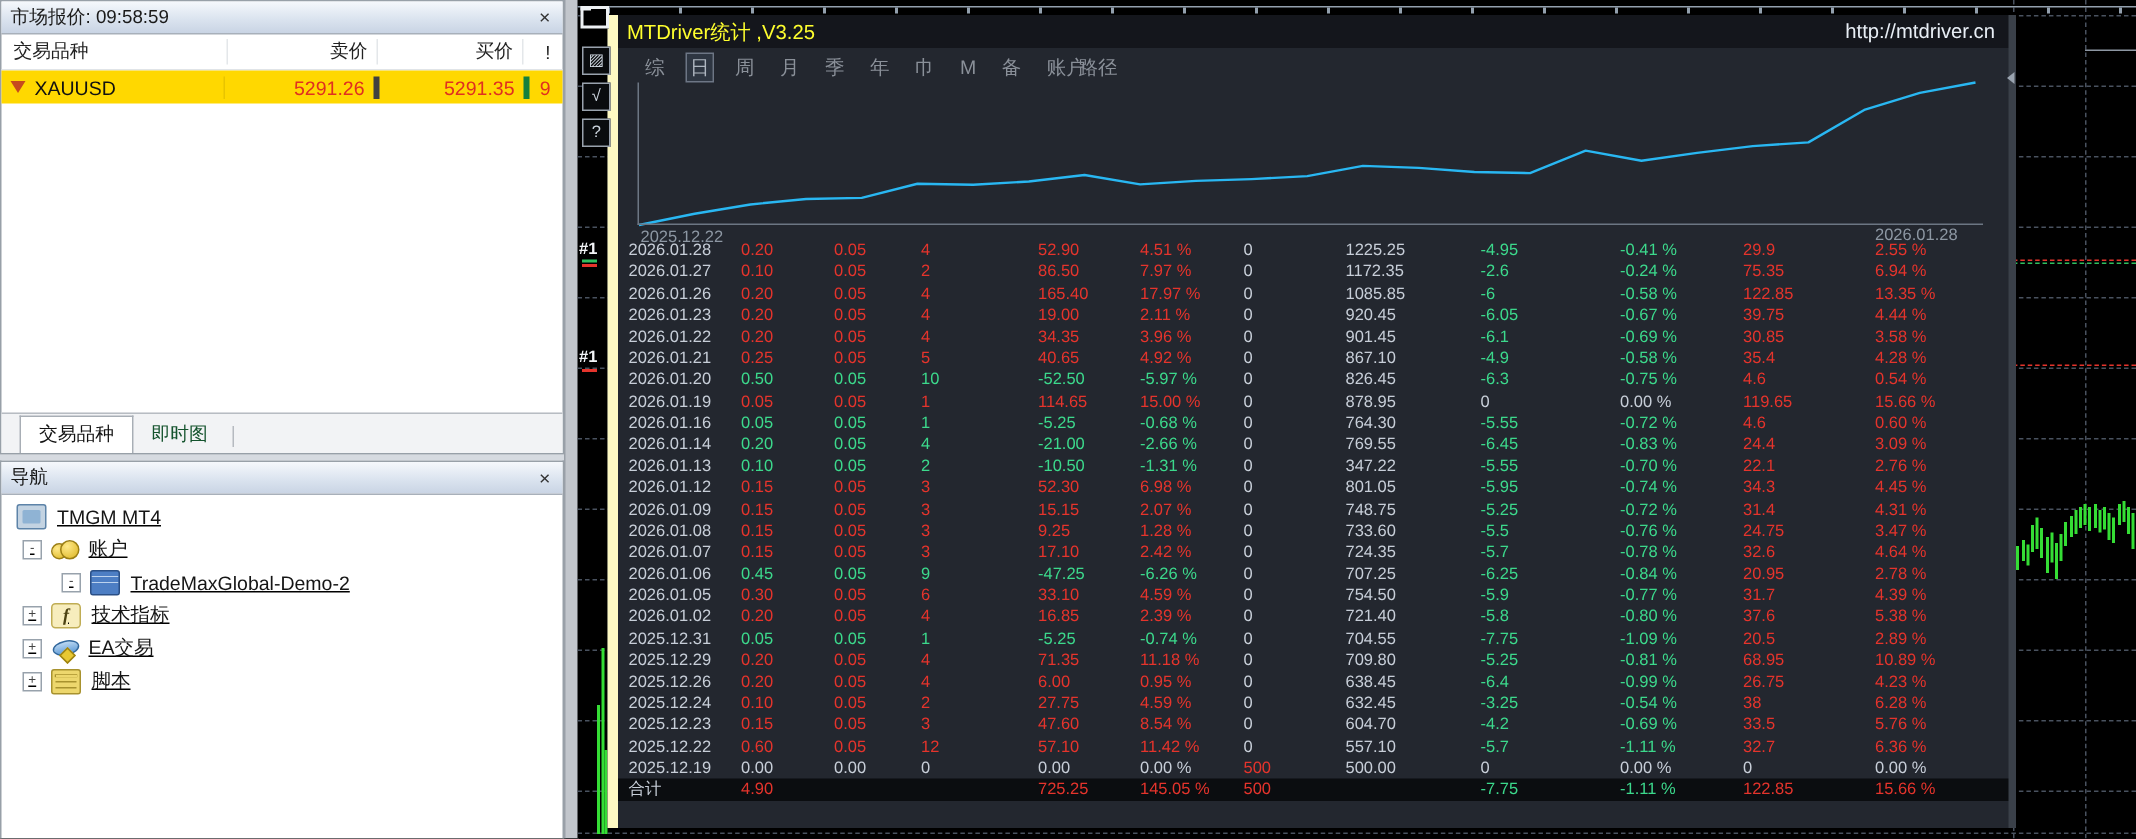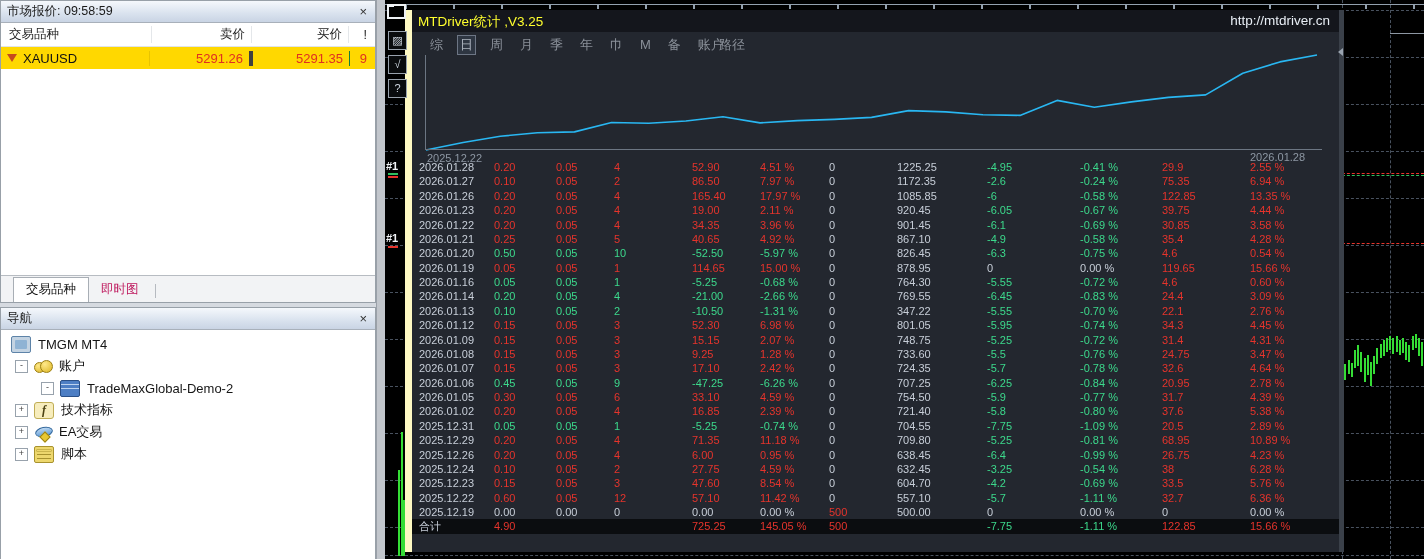--- a/index.html
+++ b/index.html
@@ -14,32 +14,32 @@
   .win-close{margin-left:auto;font-size:13px;color:#333;line-height:1;cursor:default;padding:0 2px;}
   #market-watch{top:0;height:303px;}
   .mw-header{display:flex;height:23px;border-bottom:1px solid #e0e4e8;font-size:12.5px;color:#222;align-items:center;}
   .mw-header .c1{width:142px;padding-left:8px;border-right:1px solid #e4e7ea;}
   .mw-header .c2{width:93px;text-align:right;padding-right:6px;border-right:1px solid #e4e7ea;}
   .mw-header .c3{width:90px;text-align:right;padding-right:6px;border-right:1px solid #e4e7ea;}
   .mw-header .c4{flex:1;text-align:right;padding-right:8px;}
   .mw-row{display:flex;height:22px;align-items:center;font-size:13px;background:#ffd800;}
   .mw-row .c1{width:142px;padding-left:6px;display:flex;align-items:center;gap:6px;color:#111;border-right:1px solid #e8c400;}
   .mw-row .c2{width:93px;text-align:right;padding-right:6px;color:#e03020;border-right:4px solid #404040;}
-  .mw-row .c3{width:90px;text-align:right;padding-right:6px;color:#e03020;border-right:1px solid #15803d;}
+  .mw-row .c3{width:90px;text-align:right;padding-right:6px;color:#e03020;border-right:4px solid #15803d;}
   .mw-row .c4{flex:1;text-align:right;padding-right:8px;color:#e03020;}
   .sym-arrow{width:0;height:0;border-left:5px solid transparent;border-right:5px solid transparent;
     border-top:8px solid #c64a1e;display:inline-block;}
   .mw-tabs{position:absolute;bottom:0;left:0;right:0;height:26px;background:#f2f3f5;border-top:1px solid #b7bcc2;
     display:flex;align-items:flex-end;font-size:12.5px;}
-  .mw-tab{padding:3px 12px 4px;color:#be185d;}
+  .mw-tab{padding:3px 12px 4px;color:#14532d;}
   .mw-tab.active{background:#fff;border:1px solid #a8aeb5;border-bottom:none;color:#111;margin-left:12px;}
   .tab-sep{width:1px;height:14px;background:#b6bac0;margin:0 4px 4px;}
 
   #navigator{top:307px;height:252px;border-bottom:none;}
-  .tree{padding-top:3px;}
+  .tree{padding-top:3px;text-decoration:underline;}
   .tree-row{display:flex;align-items:center;height:22px;font-size:13px;color:#151515;}
   .expander{width:11px;height:11px;border:1px solid #98a2ac;background:#fff;font-size:9px;line-height:9px;
     text-align:center;color:#444;margin-right:6px;flex:none;}
   .ic{width:18px;height:15px;position:relative;margin-right:7px;flex:none;display:inline-block;}
   .ic-platform{background:#c3d3e2;border:1px solid #5d83a8;border-radius:2px;}
   .ic-platform::after{content:"";position:absolute;left:3px;top:3px;right:3px;bottom:3px;background:#8fb3d4;border-radius:1px;}
   .ic-accounts{}
   .ic-accounts::before,.ic-accounts::after{content:"";position:absolute;border-radius:50%;
     background:radial-gradient(circle at 35% 30%,#ffe98a,#dcb523);border:1px solid #9c7f14;}
   .ic-accounts::before{width:9px;height:9px;left:0;top:3px;}

